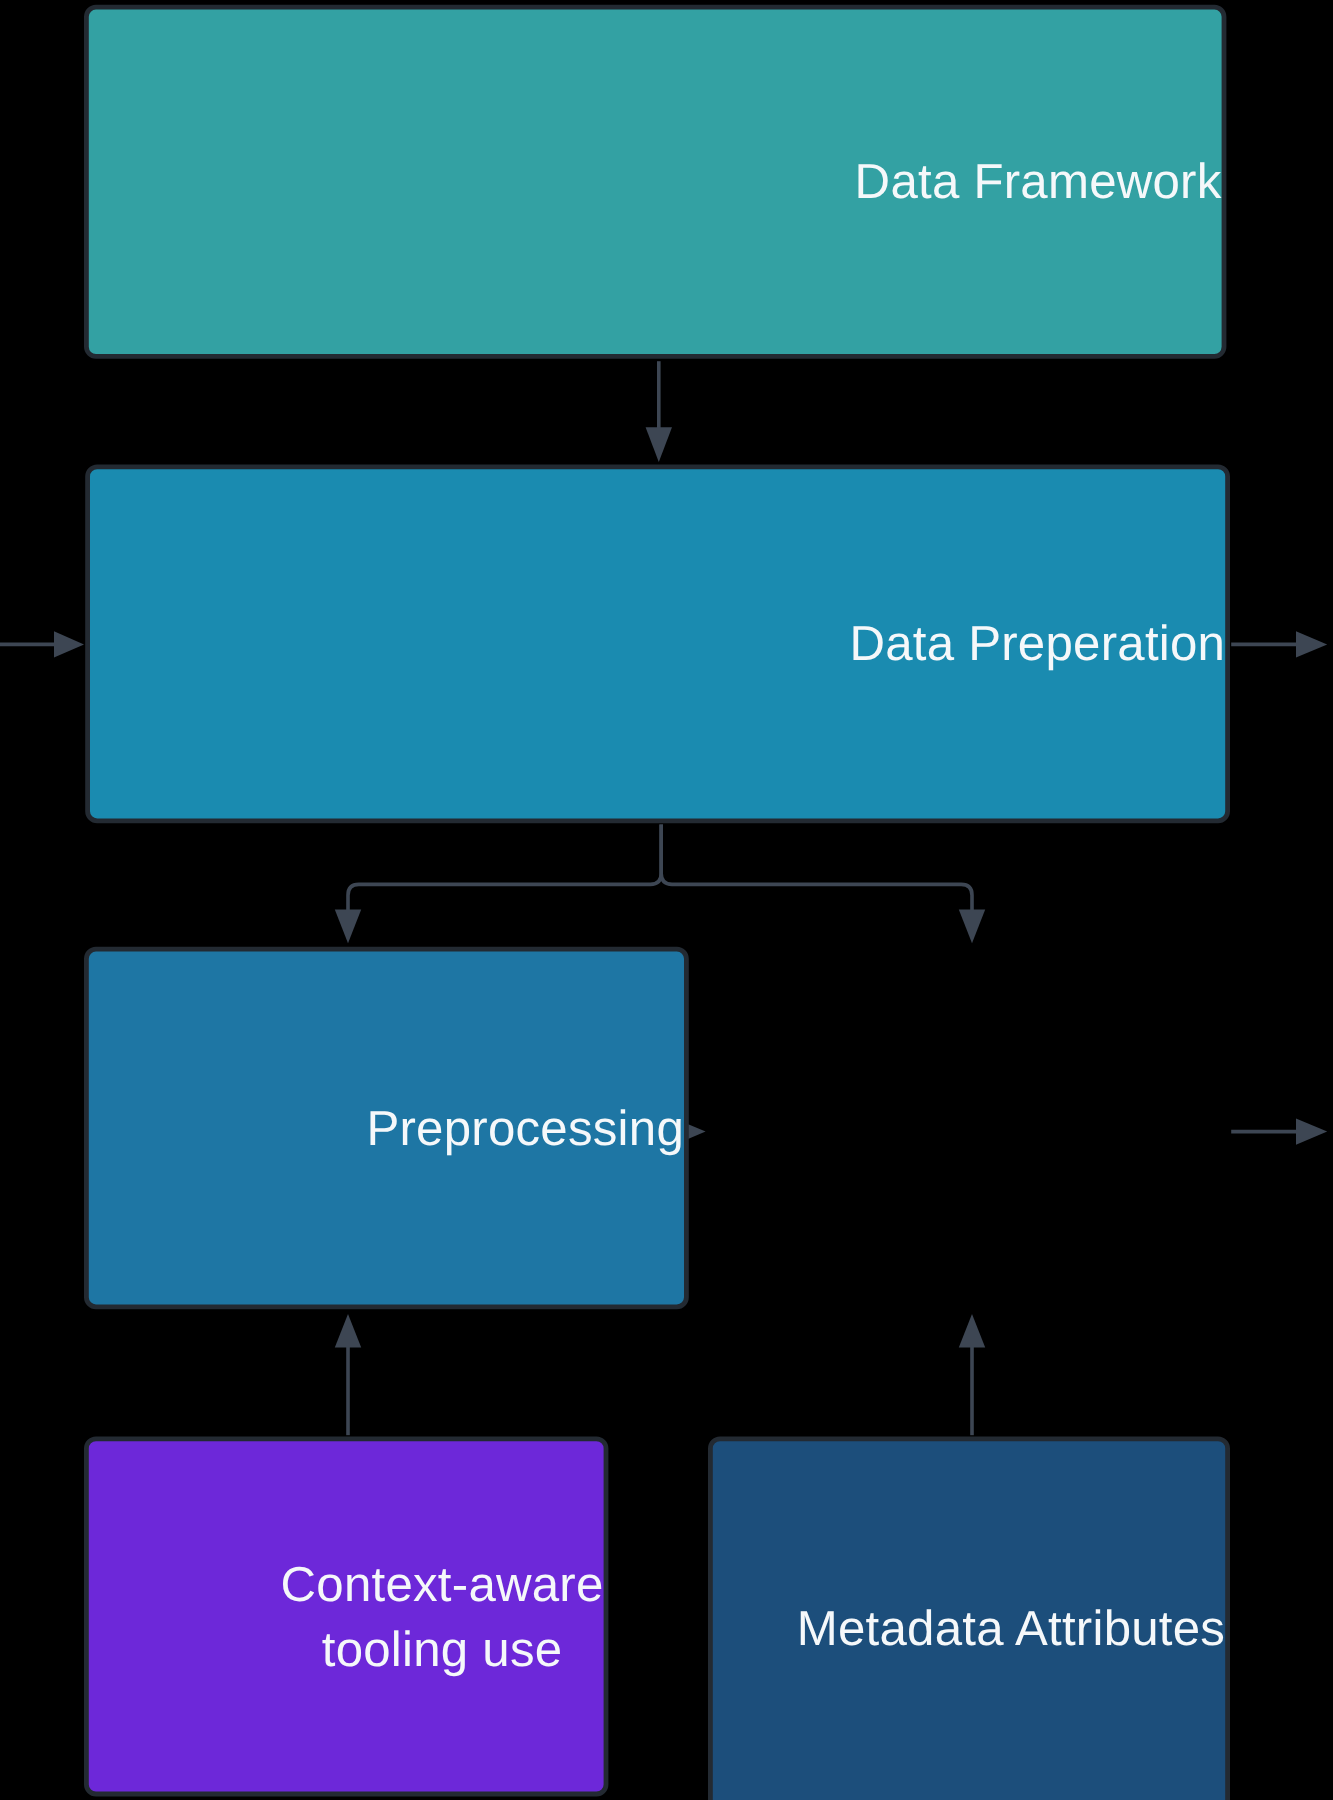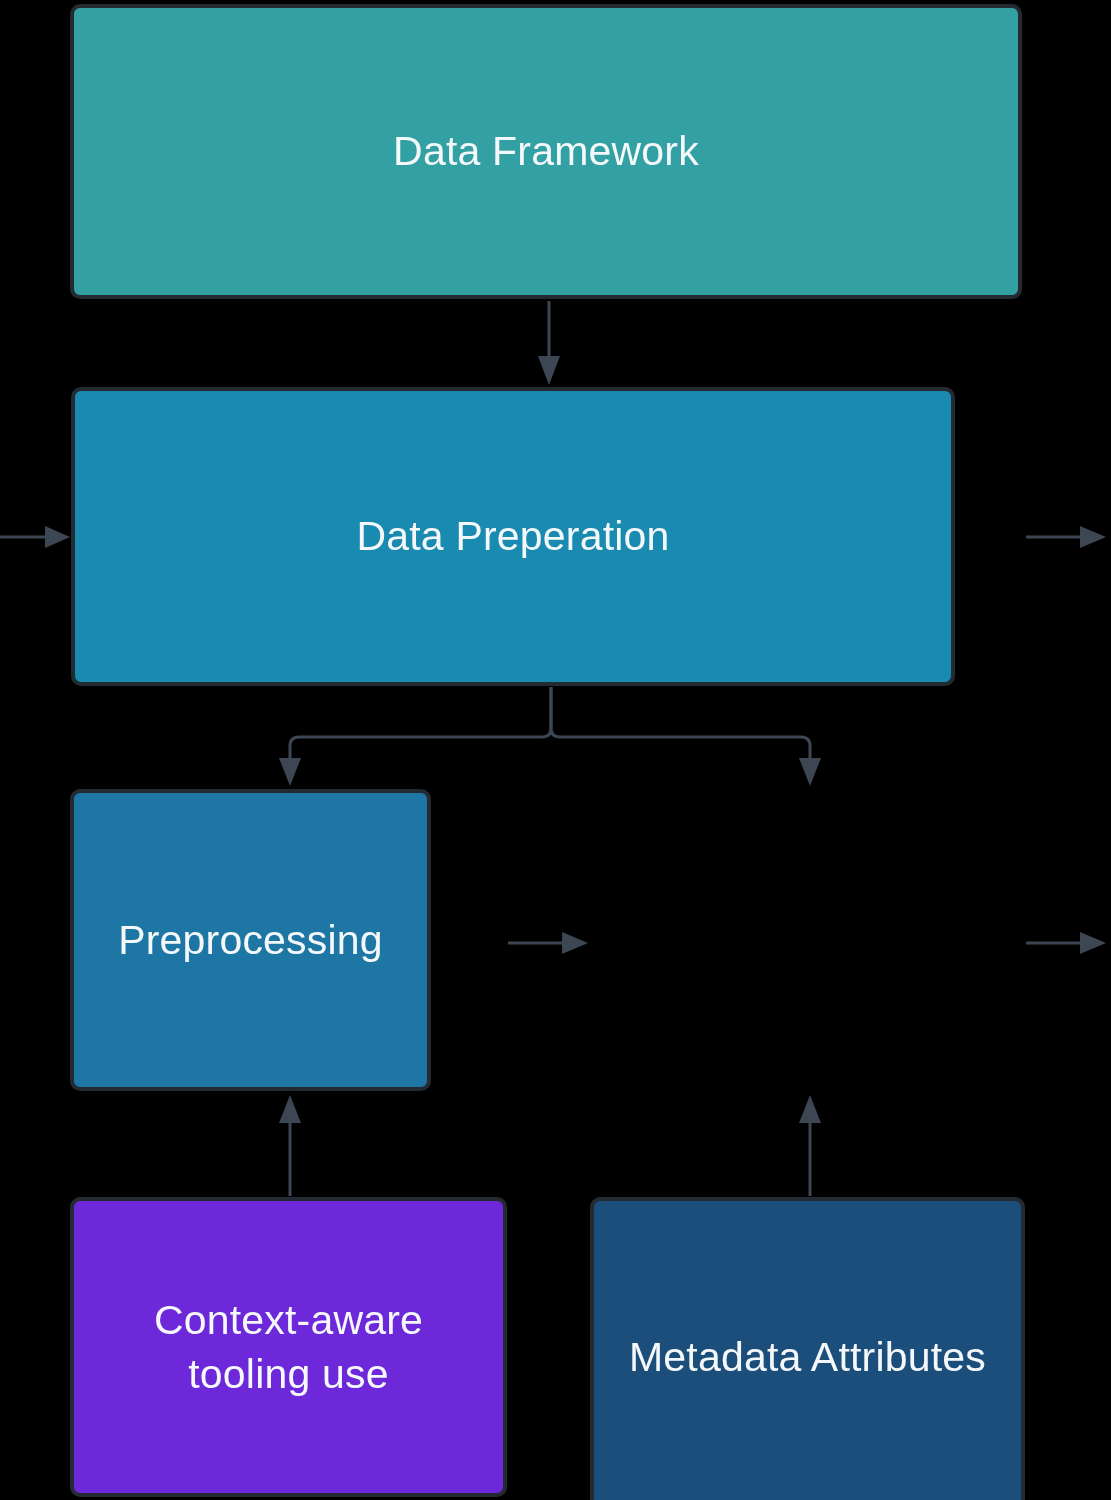--- a/index.html
+++ b/index.html
@@ -32,32 +32,32 @@
     fill: #3d4653;
     stroke: none;
   }
   .node {
     position: absolute;
     box-sizing: border-box;
     border: 4px solid #232a32;
     border-radius: 10px;
     display: flex;
     align-items: center;
-    justify-content: center;
+    justify-content: flex-end;
     text-align: center;
     color: #f5f8fa;
     font-size: 41px;
     font-weight: 400;
     line-height: 1.32;
     white-space: pre-line;
     letter-spacing: 0.2px;
   }
   .n0 { left: 70px;  top: 4px;    width: 952px; height: 295px; background: #33a1a3; }
-  .n1 { left: 71px;  top: 387px;  width: 884px; height: 299px; background: #1a8bb0; }
-  .n2 { left: 70px;  top: 789px;  width: 361px; height: 302px; background: #1e76a4; }
+  .n1 { left: 71px;  top: 387px;  width: 954px; height: 299px; background: #1a8bb0; }
+  .n2 { left: 70px;  top: 789px;  width: 504px; height: 302px; background: #1e76a4; }
   .n3 { left: 590px; top: 789px;  width: 435px; height: 302px; background: #1e76a4; }
   .n4 { left: 70px;  top: 1197px; width: 437px; height: 300px; background: #1c4e7b; }
   .n5 { left: 590px; top: 1197px; width: 435px; height: 320px; background: #1c4e7b; }
 </style>
 </head>
 <body>
 
 <div class="canvas">
 
   <svg class="edges" viewBox="0 0 1111 1500" xmlns="http://www.w3.org/2000/svg">

